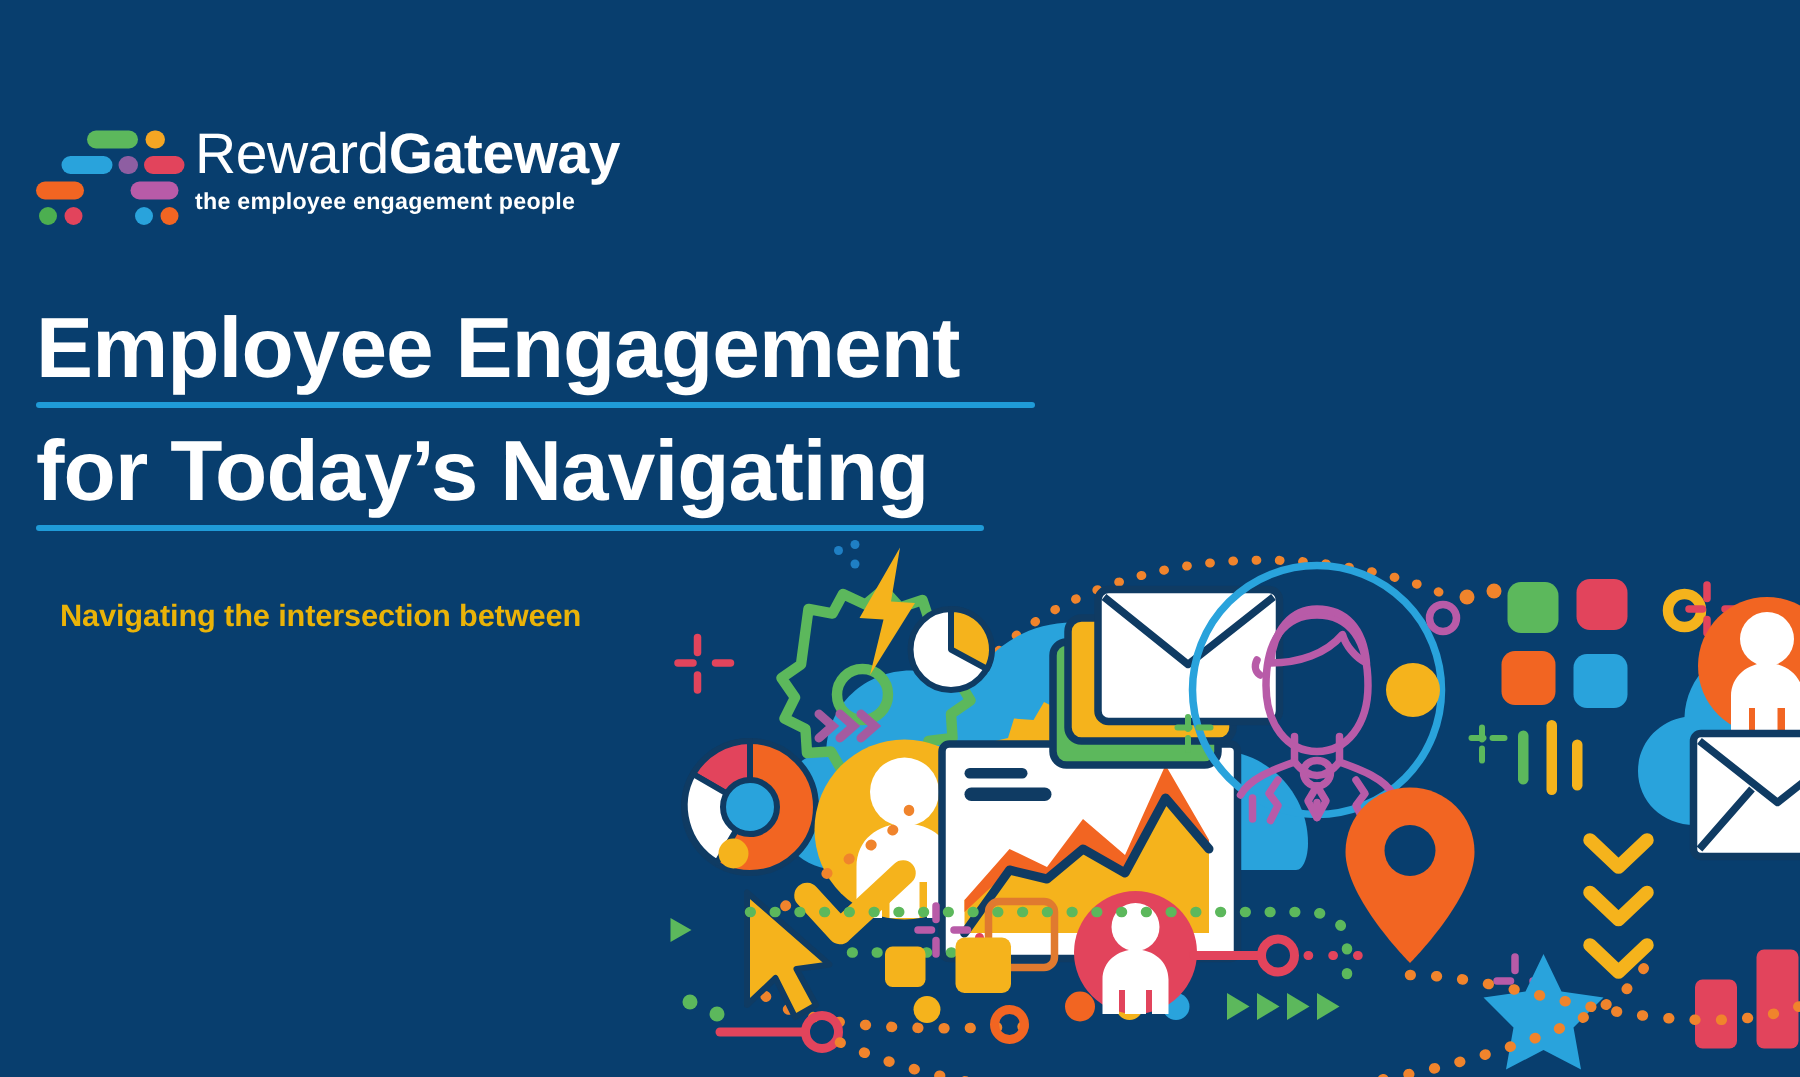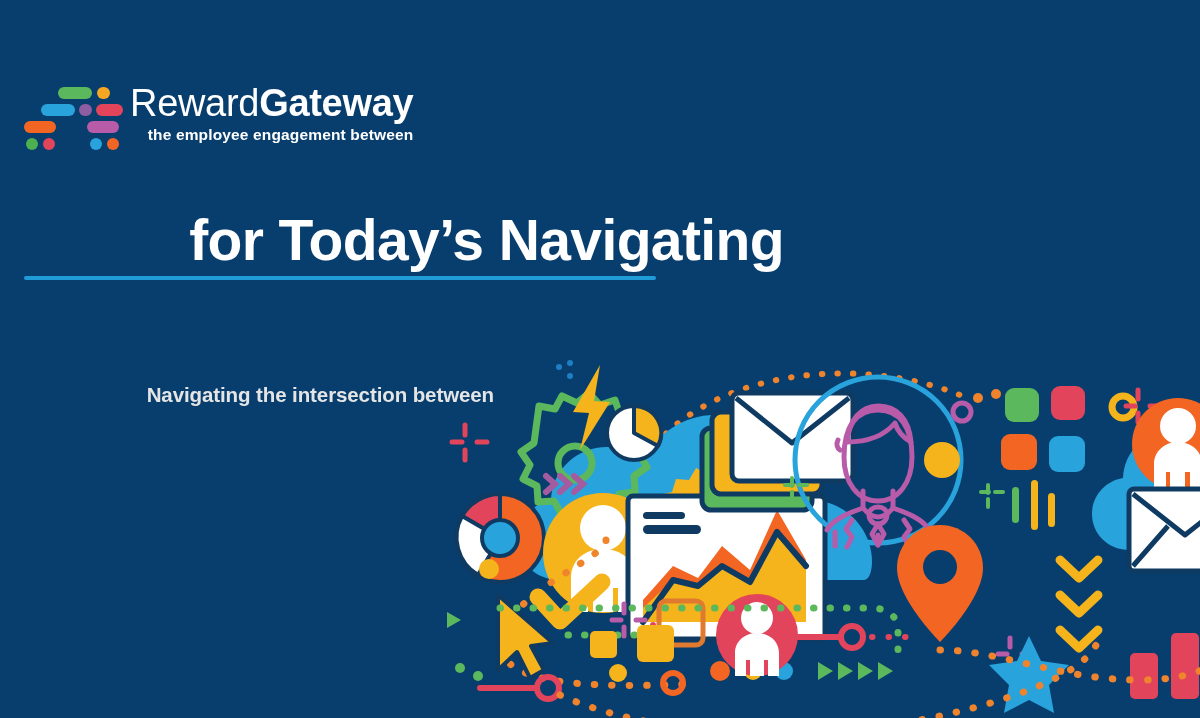--- a/index.html
+++ b/index.html
@@ -2,21 +2,21 @@
 <html><head>
 <meta charset="utf-8">
 <style>
   html,body{margin:0;padding:0;}
   body{
     width:1200px;height:718px;overflow:hidden;
     background:#083e6e;
     font-family:"Liberation Sans","DejaVu Sans",sans-serif;
     position:relative;
   }
-  .stage{position:absolute;inset:0;width:1200px;height:718px;text-align:right;}
+  .stage{position:absolute;inset:0;width:1200px;height:718px;}
 
   
   .logo-wrap{position:absolute;left:24px;top:82px;display:flex;align-items:center;}
   .logo-mark{position:relative;width:92px;height:56px;flex:none;}
   .logo-mark i{position:absolute;display:block;border-radius:99px;}
   .logo-text{margin-left:14px;display:flex;flex-direction:column;justify-content:center;}
   .logo-title{font-size:38px;line-height:42px;color:#ffffff;letter-spacing:-0.3px;white-space:nowrap;}
   .logo-title b{font-weight:700;}
   .logo-title span.lite{font-weight:400;}
   .logo-tag{font-size:15.5px;font-weight:700;color:#ffffff;letter-spacing:0.15px;margin-top:2px;white-space:nowrap;}
@@ -28,21 +28,21 @@
     margin:0;font-size:57px;line-height:68px;font-weight:700;color:#ffffff;
     letter-spacing:-0.6px;white-space:nowrap;
   }
   .hl-rule{height:4px;background:#1f9bd8;border-radius:2px;margin-top:2px;}
   .hl-rule.r1{width:666px;}
   .hl-rule.r2{width:632px;}
   .hl-gap{height:8px;}
 
   .subhead{position:absolute;left:24px;top:381px;width:470px;}
   .subhead p{
-    margin:0;font-size:20.5px;line-height:28px;font-weight:700;color:#e5e5e5;
+    margin:16px;font-size:20.5px;line-height:28px;font-weight:700;color:#eab308;
     letter-spacing:-0.1px;
   }
 
   
   .illo{position:absolute;left:440px;top:350px;width:760px;height:368px;}
   .illo svg{display:block;width:760px;height:368px;}
 </style>
 </head>
 <body>
 
@@ -57,25 +57,29 @@
       <i style="left:72px;top:19px;width:27px;height:12px;background:#e2445c;"></i>
       <i style="left:0px;top:36px;width:32px;height:12px;background:#f26522;"></i>
       <i style="left:63px;top:36px;width:32px;height:12px;background:#b85ba8;"></i>
       <i style="left:2px;top:53px;width:12px;height:12px;background:#4caf50;"></i>
       <i style="left:19px;top:53px;width:12px;height:12px;background:#e2445c;"></i>
       <i style="left:66px;top:53px;width:12px;height:12px;background:#29a3dc;"></i>
       <i style="left:83px;top:53px;width:12px;height:12px;background:#f26522;"></i>
     </div>
     <div class="logo-text">
       <div class="logo-title"><span class="lite">Reward</span><b>Gateway</b></div>
-      <div class="logo-tag">the employee engagement between</div>
+      <div class="logo-tag">the employee engagement people</div>
     </div>
   </div>
 
   <div class="headline">
+    <div class="hl-line">
+      <h1>Employee Engagement</h1>
+      <div class="hl-rule r1"></div>
+    </div>
     <div class="hl-gap"></div>
     <div class="hl-line">
       <h1>for Today’s Navigating</h1>
       <div class="hl-rule r2"></div>
     </div>
   </div>
 
   <div class="subhead">
     <p>Navigating the intersection between</p>
   </div>

